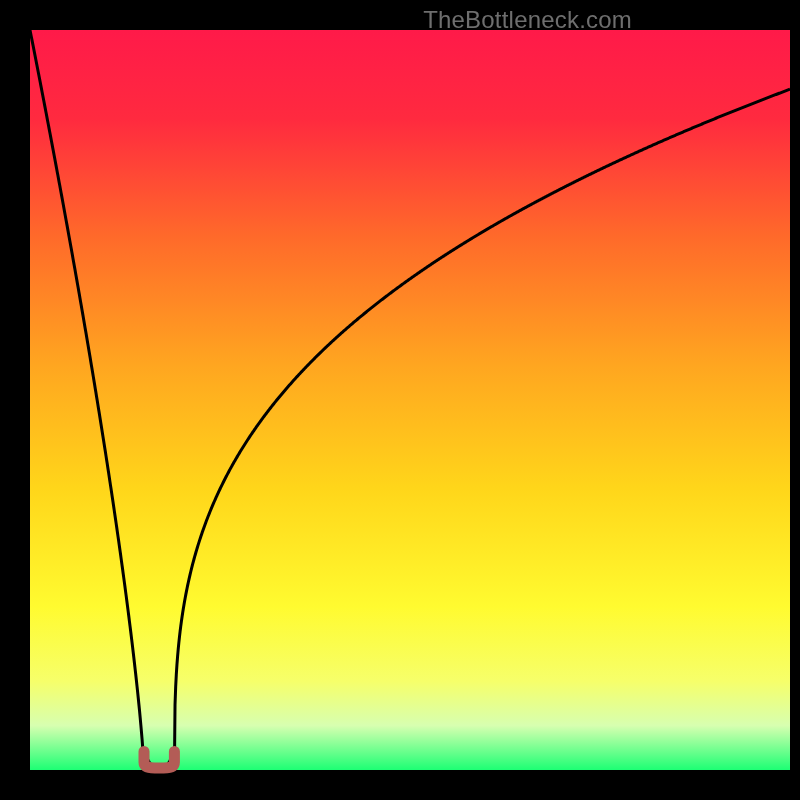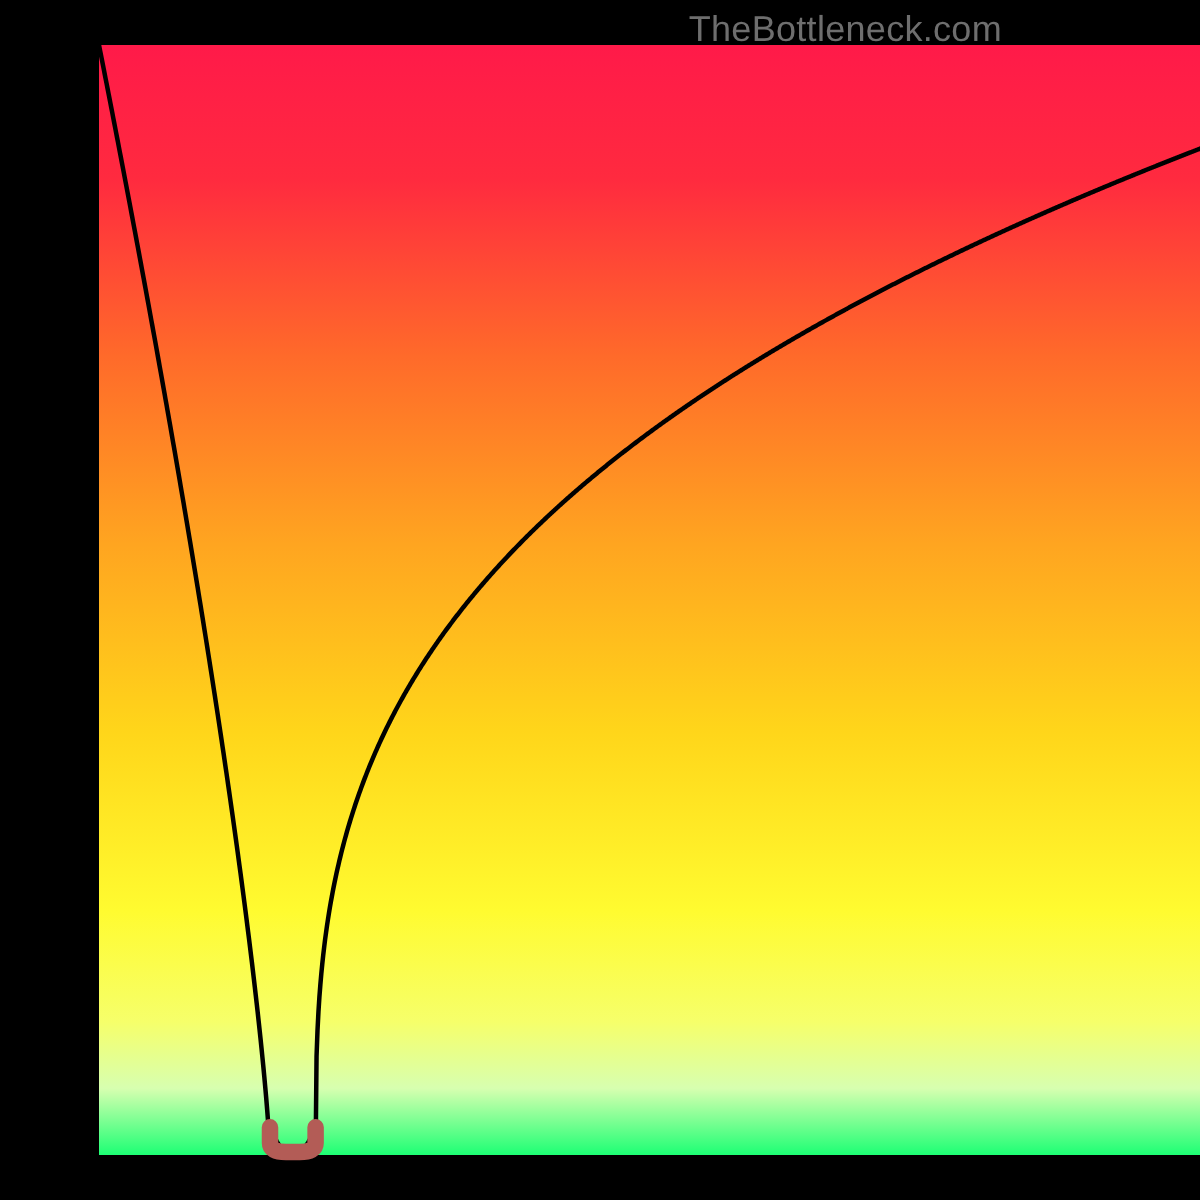--- a/index.html
+++ b/index.html
@@ -8,21 +8,20 @@
     width: 800px;
     height: 800px;
     background: #000;
     overflow: hidden;
   }
   .stage {
     position: relative;
     width: 644px;
     height: 800px;
     background: #000;
-    padding-left: 36px;
   }
   .watermark {
     position: absolute;
     top: 6px;
     right: 12px;
     font-family: Arial, Helvetica, sans-serif;
     font-size: 24px;
     font-weight: 500;
     color: #6e6e6e;
     letter-spacing: 0.2px;

